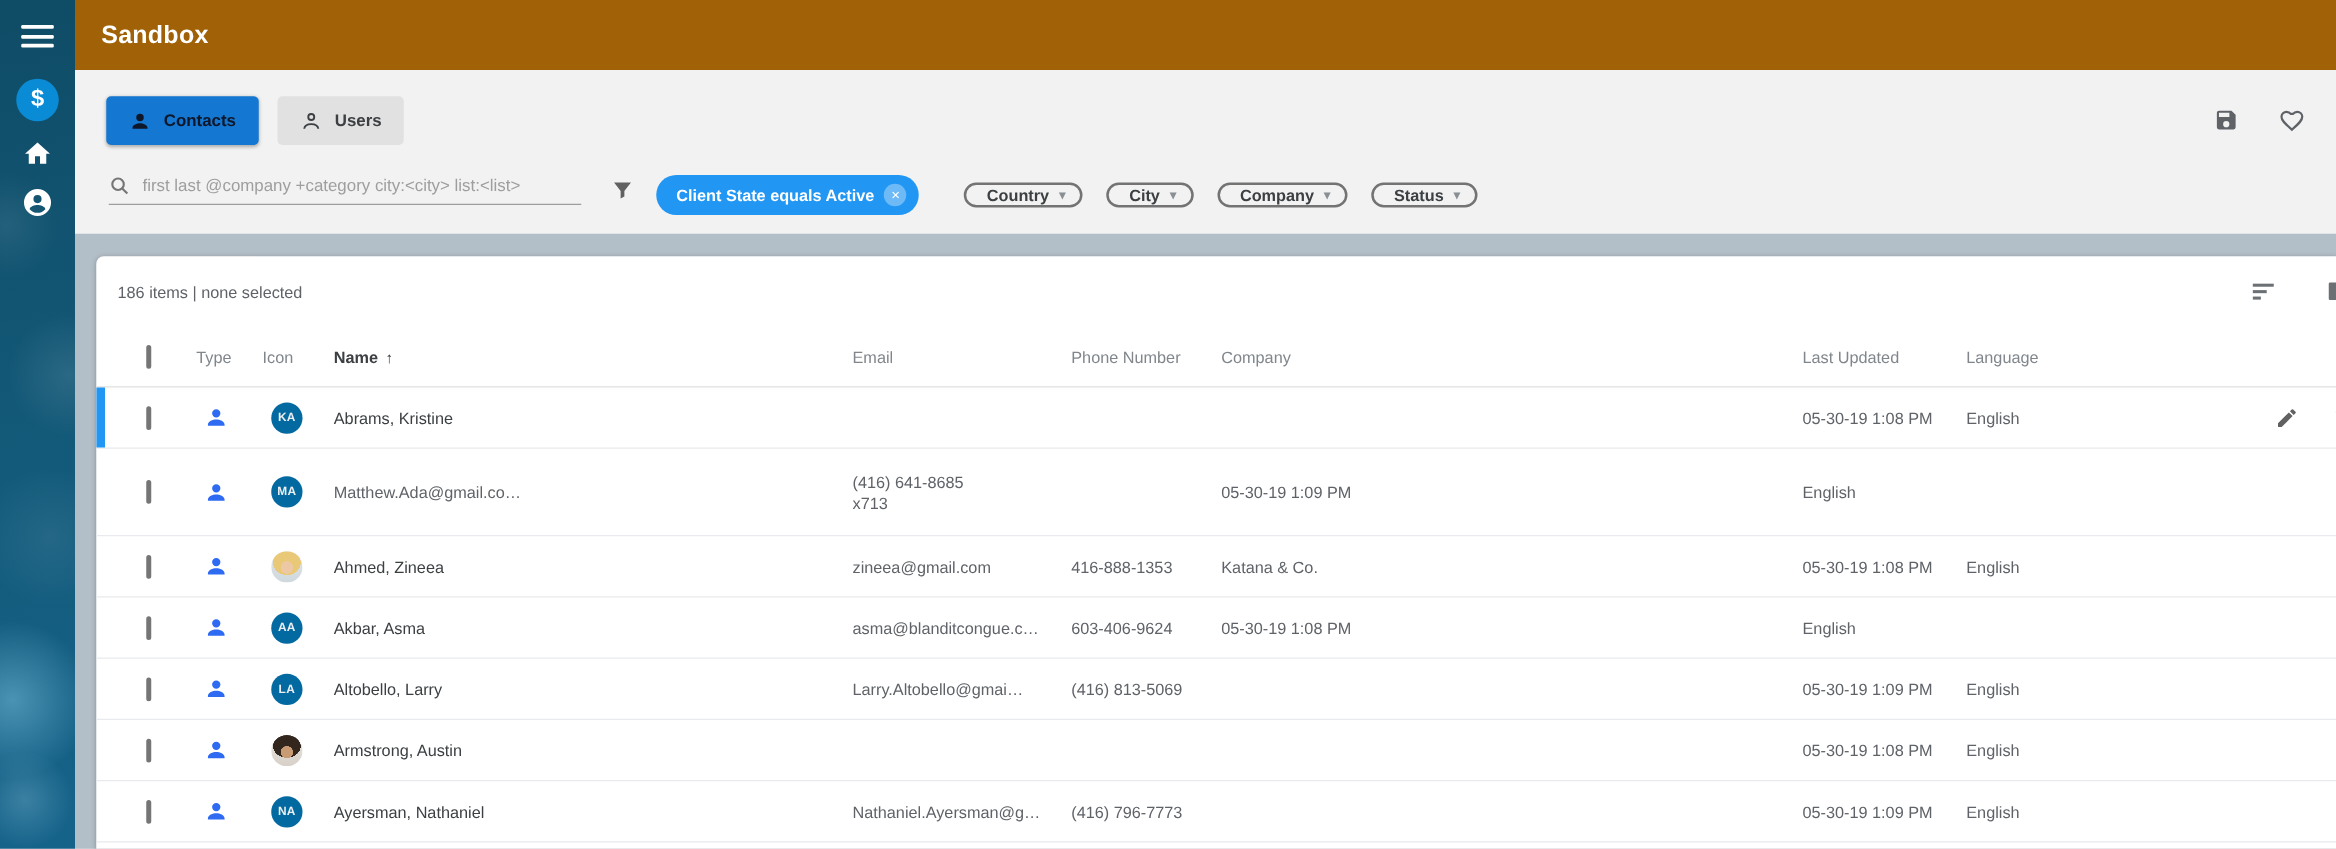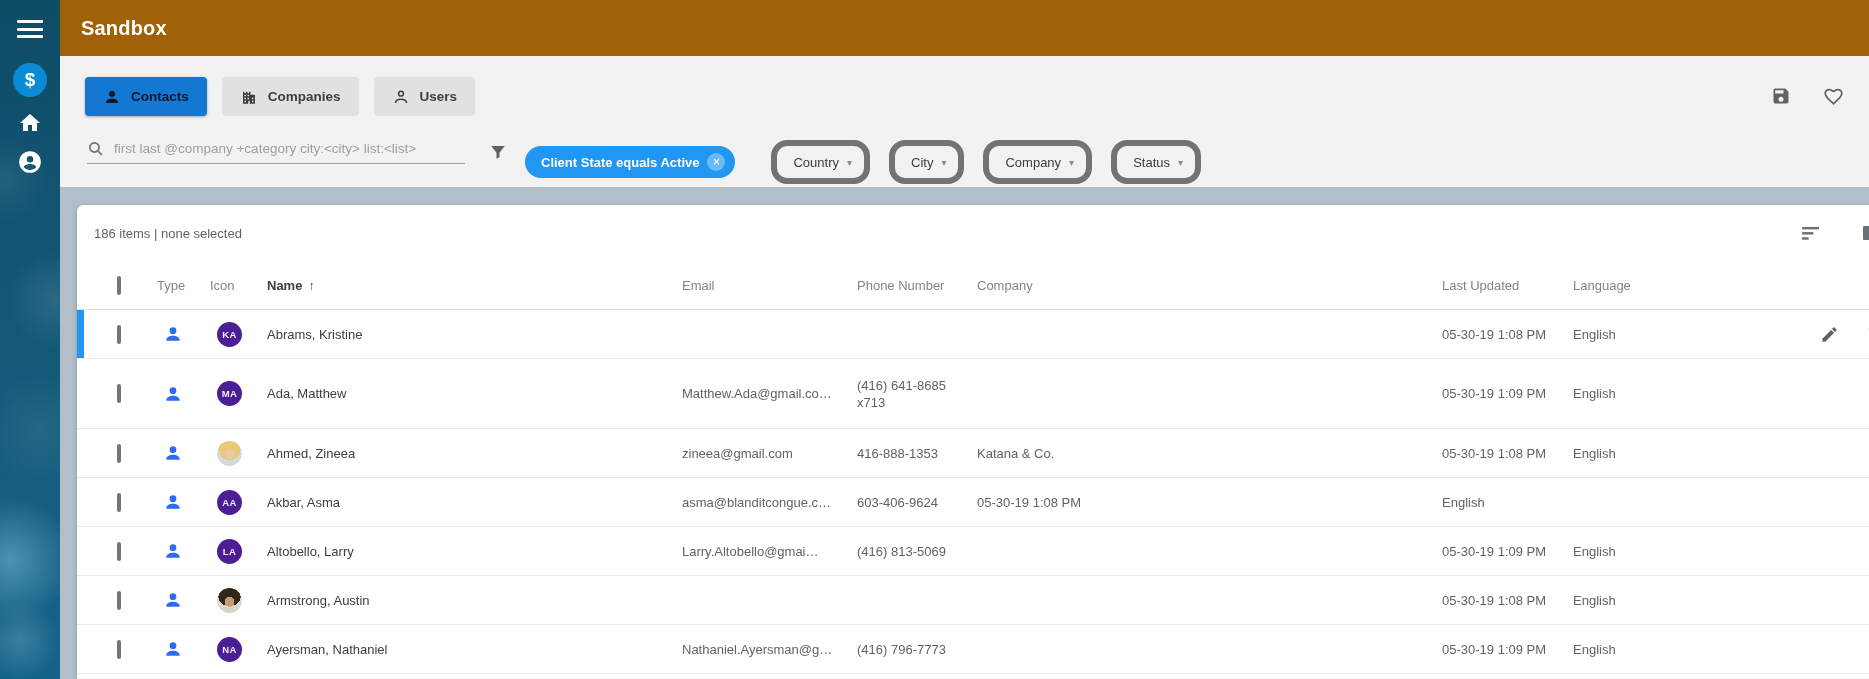--- a/index.html
+++ b/index.html
@@ -43,22 +43,22 @@
   .search-field input { border:none; outline:none; background:transparent; font-size:13.5px; color:#3c4043;
     margin-left:10px; width:330px; font-family:"Liberation Sans",sans-serif; }
   .search-field input::placeholder { color:#9e9e9e; }
   .funnel { margin-left:24px; color:#616161; cursor:pointer; display:flex; }
 
   .chips { position:absolute; left:465px; top:84px; display:flex; align-items:center; }
   .chip-active { height:32px; border-radius:16px; background:#2196f3; color:#fff; display:flex; align-items:center;
     padding:0 10px 0 16px; font-size:13px; font-weight:bold; cursor:pointer; }
   .chip-x { width:18px; height:18px; border-radius:50%; background:rgba(255,255,255,.35); color:#fff;
     display:flex; align-items:center; justify-content:center; font-size:12px; margin-left:8px; cursor:pointer; font-weight:normal; }
-  .chip { height:44px; border-radius:16px; border:6px solid #737373; color:#3c4043; display:flex; align-items:center;
-    padding:0 12px 0 16px; font-size:13px; cursor:pointer; background:transparent; }
+  .chip { height:20px; border-radius:16px; border:2px solid #737373; color:#3c4043; display:flex; align-items:center;
+    padding:0 12px 0 16px; font-size:13px; cursor:pointer; background:transparent;font-weight:bold; }
   .chip .caret { color:#8a8f94; font-size:10px; margin-left:8px; }
   .chips .sp { width:19px; }
   .chips .sp1 { width:36px; }
 
   .band { position:absolute; left:0; top:131px; width:1809px; height:492px; background:#b3bfc8; }
 
   
   .card { position:absolute; left:17px; top:149px; width:1792px; height:474px; background:#fff;
     border-radius:6px 0 0 0; box-shadow:0 1px 4px rgba(0,0,0,.25); overflow:hidden; }
   .summary-row { height:57px; display:flex; align-items:center; padding-left:17px; position:relative; }
@@ -71,21 +71,21 @@
   .thead { height:48px; border-bottom:1px solid #e0e0e0; font-size:13px; color:#80868b; }
   .thead .cname { color:#3c4043; font-weight:bold; }
   .thead .arrow { font-size:12px; color:#3c4043; margin-left:6px; }
 
   .trow { min-height:49px; border-bottom:1px solid #e8eaed; position:relative; font-size:13px; color:#5f6368; cursor:pointer; }
   .trow.tall { min-height:70px; }
   .trow .name { color:#3c4043; }
   .trow.selected::before { content:""; position:absolute; left:0; top:0; bottom:0; width:7px; background:#2196f3; }
   .cb { width:18px; height:18px; border:2px solid #757575; border-radius:2px; background:#fff; cursor:pointer; }
   .type-ic { color:#2e6bf2; display:flex; padding-left:6px; }
-  .avatar { width:25px; height:25px; border-radius:50%; margin-left:7px; background:#4c1d95; color:#eceff1;
+  .avatar { width:25px; height:25px; border-radius:50%; margin-left:7px; background:#0369a1; color:#eceff1;
     font-size:9.5px; font-weight:bold; display:flex; align-items:center; justify-content:center; letter-spacing:.3px; }
   .avatar.photo-female { background:
       radial-gradient(circle at 50% 52%, #ecc9a4 0 27%, rgba(0,0,0,0) 28%),
       radial-gradient(ellipse 11px 10px at 50% 36%, #e9c878 0 100%, rgba(0,0,0,0) 101%),
       linear-gradient(180deg, #dfe6ea 0%, #cfd8dd 100%); }
   .avatar.photo-male { background:
       radial-gradient(circle at 50% 55%, #c99b74 0 26%, rgba(0,0,0,0) 27%),
       radial-gradient(ellipse 11px 9px at 50% 36%, #32261d 0 100%, rgba(0,0,0,0) 101%),
       linear-gradient(180deg, #e8e4df 0%, #d6d0c8 100%); }
   .cell2 { line-height:17px; }
@@ -126,28 +126,20 @@
     <div class="tab active">
       <span class="t-ic">
         <svg width="18" height="18" viewBox="0 0 24 24" fill="currentColor">
             <path d="M12 12a4 4 0 100-8 4 4 0 000 8zm0 2c-3.3 0-8 1.7-8 5v1h16v-1c0-3.3-4.7-5-8-5z"></path>
           </svg>
       </span>
       <span>Contacts</span>
     </div>
     <div class="tab">
       <span class="t-ic">
-        <svg width="18" height="18" viewBox="0 0 24 24" fill="currentColor">
-            <path d="M4 21V5h10v4h6v12h-7v-4h-2v4H4zm2-2h2v-2H6v2zm0-4h2v-2H6v2zm0-4h2V9H6v2zm0-4h2V5H6v2zm4 8h2v-2h-2v2zm0-4h2V9h-2v2zm0-4h2V5h-2v2zm6 12h2v-2h-2v2zm0-4h2v-2h-2v2z"></path>
-          </svg>
-      </span>
-      <span>Companies</span>
-    </div>
-    <div class="tab">
-      <span class="t-ic">
         <svg width="18" height="18" viewBox="0 0 24 24" fill="none" stroke="currentColor" stroke-width="2">
             <circle cx="12" cy="7.5" r="3.2"></circle>
             <path d="M4.5 20c.4-3.5 3.8-5 7.5-5s7.1 1.5 7.5 5"></path>
           </svg>
       </span>
       <span>Users</span>
     </div>
   </div>
 
   <div class="top-actions">
@@ -268,21 +260,20 @@
         <div class="tgrid trow tall">
     <span><span class="cb"></span></span>
     <span class="type-ic">
       <svg width="20" height="20" viewBox="0 0 24 24" fill="currentColor">
               <path d="M12 12a4 4 0 100-8 4 4 0 000 8zm0 2c-3.3 0-8 1.7-8 5v1h16v-1c0-3.3-4.7-5-8-5z"></path>
             </svg>
     </span>
     <span>
             <span class="avatar initials">MA</span>
           </span>
-    <span class="name">Ada, Matthew</span>
     <span>Matthew.Ada@gmail.co…</span>
     <span class="cell2"><span>(416) 641-8685</span><br><span>x713</span></span>
     <span></span>
     <span>05-30-19 1:09 PM</span>
     <span>English</span>
 
   </div>
         <div class="tgrid trow">
     <span><span class="cb"></span></span>
     <span class="type-ic">

